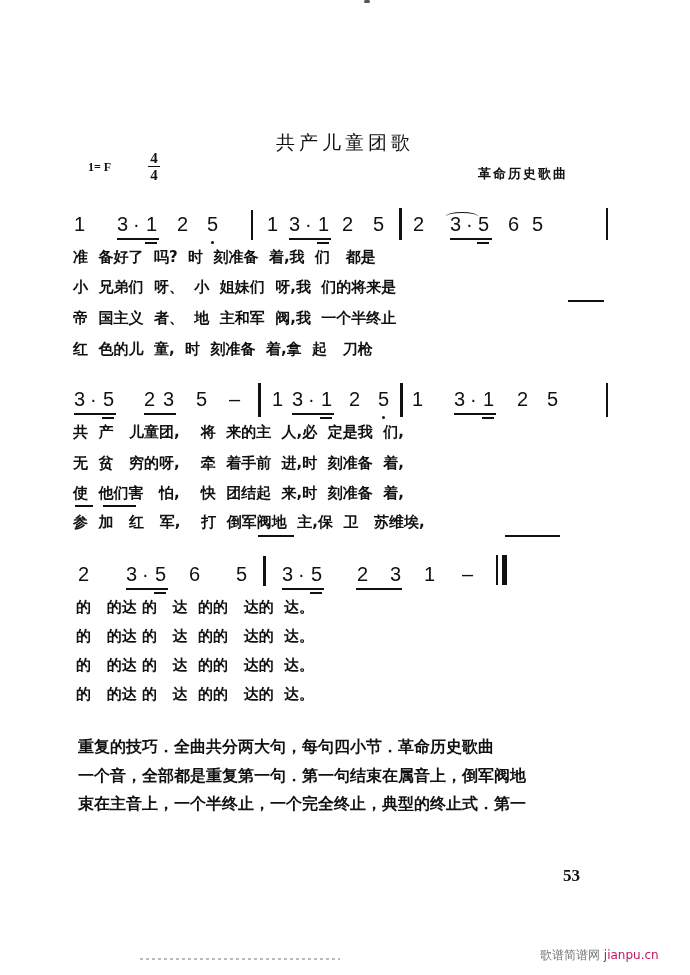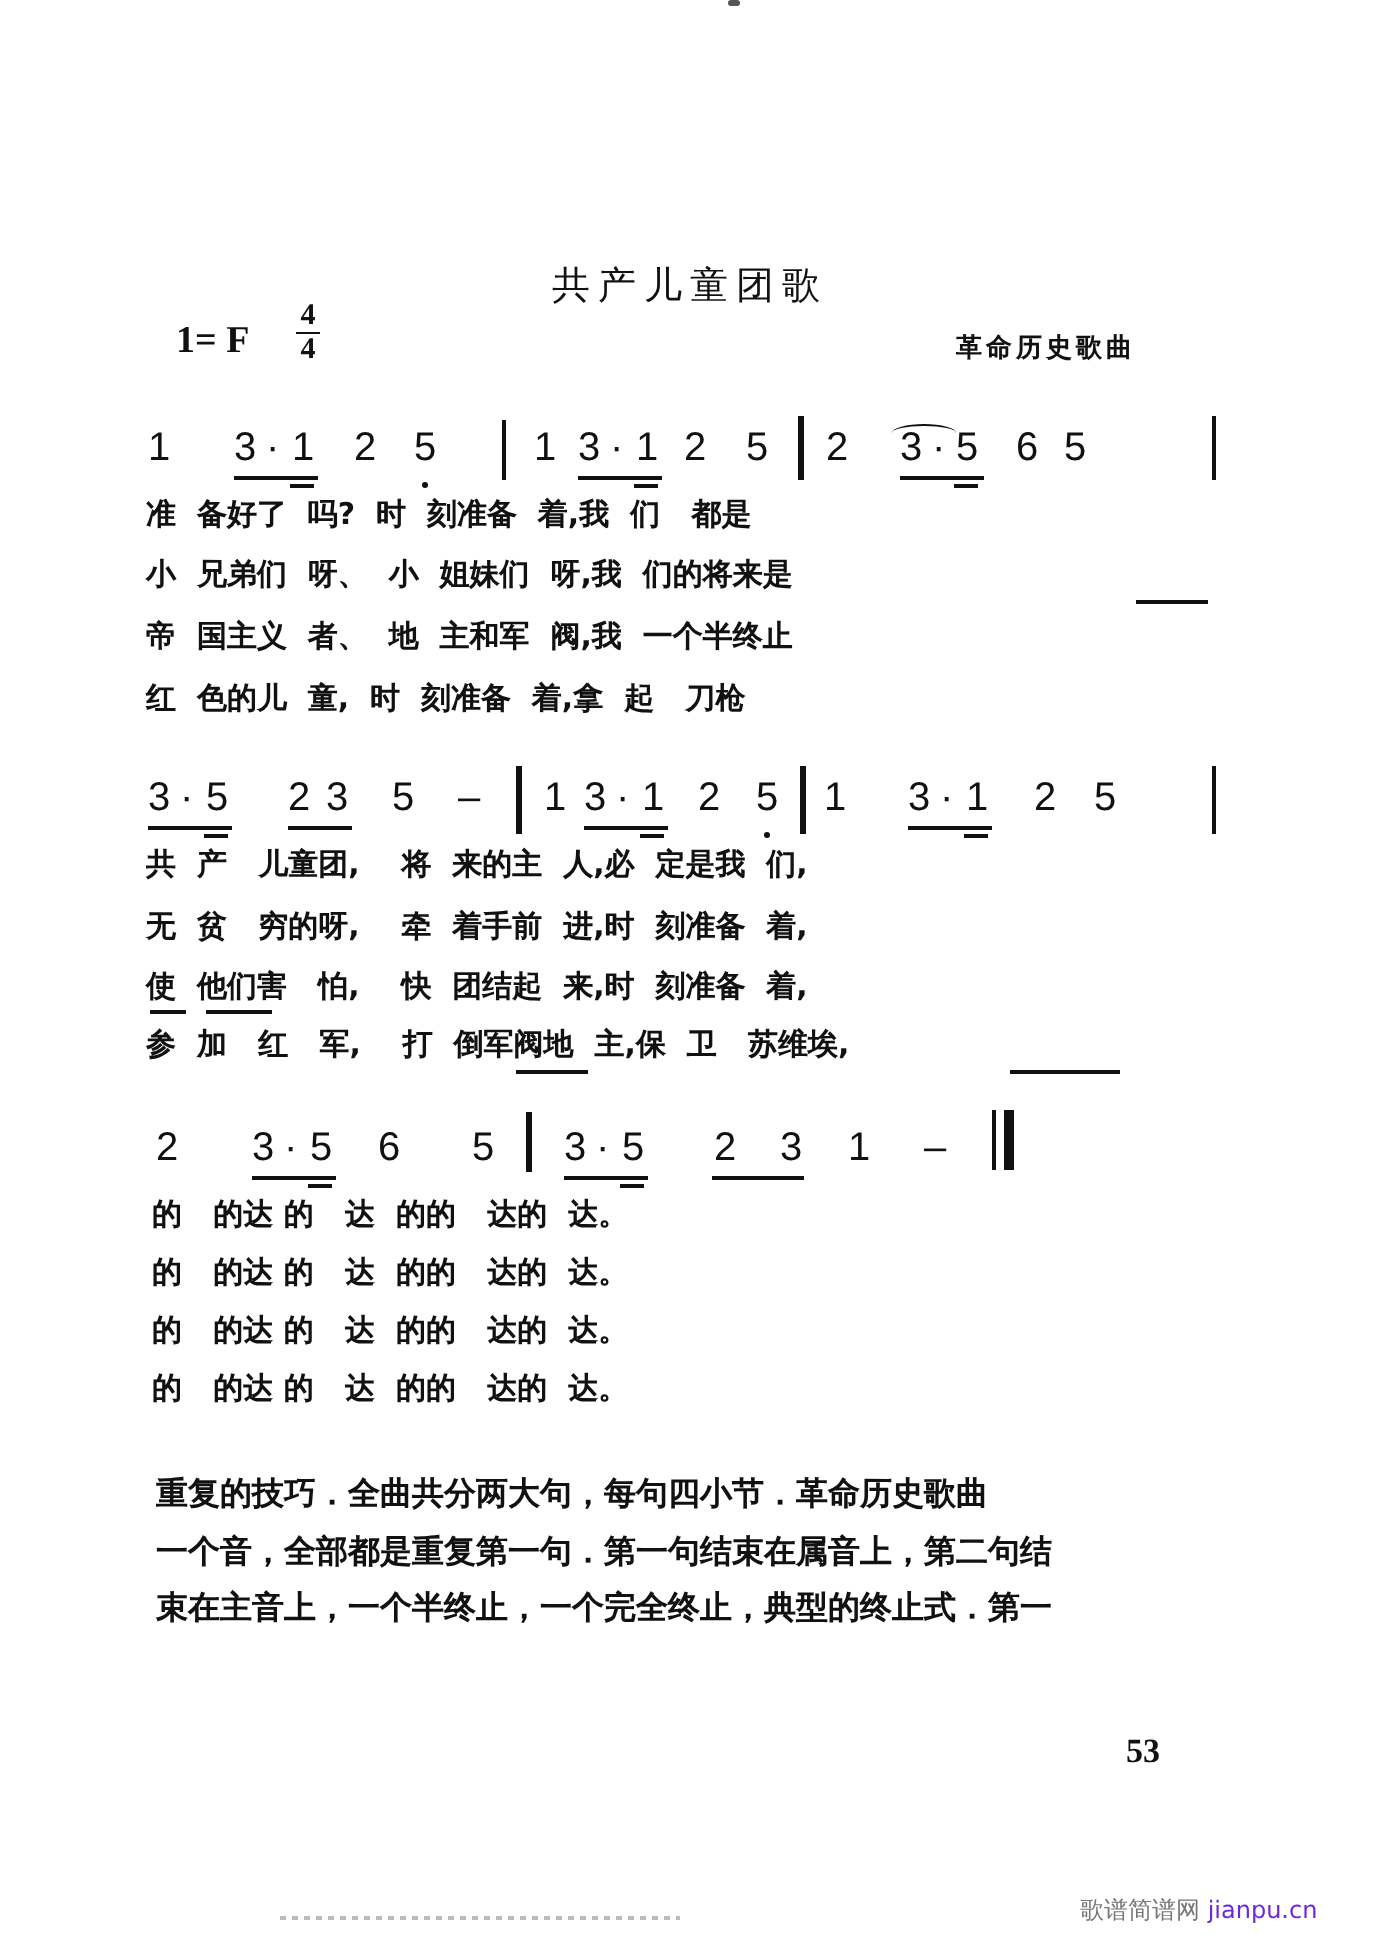--- a/index.html
+++ b/index.html
@@ -1,42 +1,42 @@
 <!DOCTYPE html>
 <html><head>
 <meta charset="utf-8">
 <style>
   html, body { margin: 0; padding: 0; background: #ffffff; }
   body { width: 690px; height: 975px; position: relative; overflow: hidden;
          font-family: "DejaVu Serif", serif; color: #111; }
   .abs { position: absolute; }
   .topmark { left: 364px; top: 0px; width: 6px; height: 3px; background: #555; border-radius: 2px; }
   .title { left: 0; width: 690px; top: 130px; text-align: center; font-size: 19px; letter-spacing: 4px; font-family: "DejaVu Serif", serif; }
-  .key { left: 88px; top: 160px; font-size: 19px; font-weight: bold; font-family: "Liberation Serif", serif; }
+  .key { left: 88px; top: 160px; font-size: 12px; font-weight: bold; font-family: "Liberation Serif", serif; }
   .timesig { left: 147px; top: 150px; width: 14px; text-align: center; font-weight: bold; font-size: 15px; font-family: "Liberation Serif", serif; line-height: 16px; }
   .timesig .bar { border-top: 1.5px solid #111; margin: 0 1px; }
   .source { left: 478px; top: 165px; font-size: 13px; font-weight: bold; letter-spacing: 2px; font-family: "DejaVu Sans", sans-serif; text-align: right; }
 
   .notes { font-family: "Liberation Sans", sans-serif; font-size: 20px; }
   .n { position: absolute; text-align: center; }
   .ul2 { position: absolute; height: 1.5px; background: #111; }
   .dotb { position: absolute; width: 3px; height: 3px; background: #111; border-radius: 50%; }
   .barline { position: absolute; width: 2px; background: #111; }
   .barline.thick { width: 3px; }
   .slur { position: absolute; border-top: 1.5px solid #111; border-radius: 50% 50% 0 0; height: 8px; }
 
   .lyr { position: absolute; font-family: "DejaVu Sans", sans-serif; font-size: 15px; font-weight: bold; letter-spacing: 0; white-space: pre; }
   .lyr-ul { position: absolute; height: 1.5px; background: #111; }
 
   .prose { left: 78px; width: 545px; top: 733px; font-family: "DejaVu Sans", sans-serif; font-size: 16px; line-height: 28.5px; font-weight: bold; text-align: justify; }
   .prose p { margin: 0; }
   .prose .indent { text-indent: 32px; }
   .pagenum { left: 563px; top: 866px; font-size: 17px; font-weight: bold; font-family: "Liberation Serif", serif; }
   .watermark { left: 540px; top: 947px; font-size: 12px; font-family: "DejaVu Sans", sans-serif; color: #777; }
-  .watermark .url { color: #6d28d9; }
+  .watermark .url { color: #be185d; }
   .footer-noise { left: 140px; top: 958px; width: 200px; height: 2px; background: repeating-linear-gradient(90deg,#bbb 0 3px,#fff 3px 6px); }
 </style>
 </head>
 <body>
 
 <div class="abs topmark"></div>
 
 <div class="abs title">共产儿童团歌</div>
 <div class="abs key">1= F</div>
 <div class="abs timesig">
@@ -153,21 +153,21 @@
   <div class="barline" style="left:502px;top:555px;width:5px;height:30px;"></div>
 </div>
 
 <div class="lyr" style="left:76px;top:598px;">的   的达 的   达  的的   达的  达。</div>
 <div class="lyr" style="left:76px;top:627px;">的   的达 的   达  的的   达的  达。</div>
 <div class="lyr" style="left:76px;top:656px;">的   的达 的   达  的的   达的  达。</div>
 <div class="lyr" style="left:76px;top:685px;">的   的达 的   达  的的   达的  达。</div>
 
 <div class="abs prose">
   <p>重复的技巧．全曲共分两大句，每句四小节．革命历史歌曲</p>
-  <p>一个音，全部都是重复第一句．第一句结束在属音上，第二句结</p>
+  <p>一个音，全部都是重复第一句．第一句结束在属音上，倒军阀地</p>
   <p>束在主音上，一个半终止，一个完全终止，典型的终止式．第一</p>
 </div>
 
 <div class="abs pagenum">53</div>
 
 <div class="abs footer-noise"></div>
 
 <div class="abs watermark">
   <span>歌谱简谱网</span>
   <span class="url">jianpu.cn</span>

